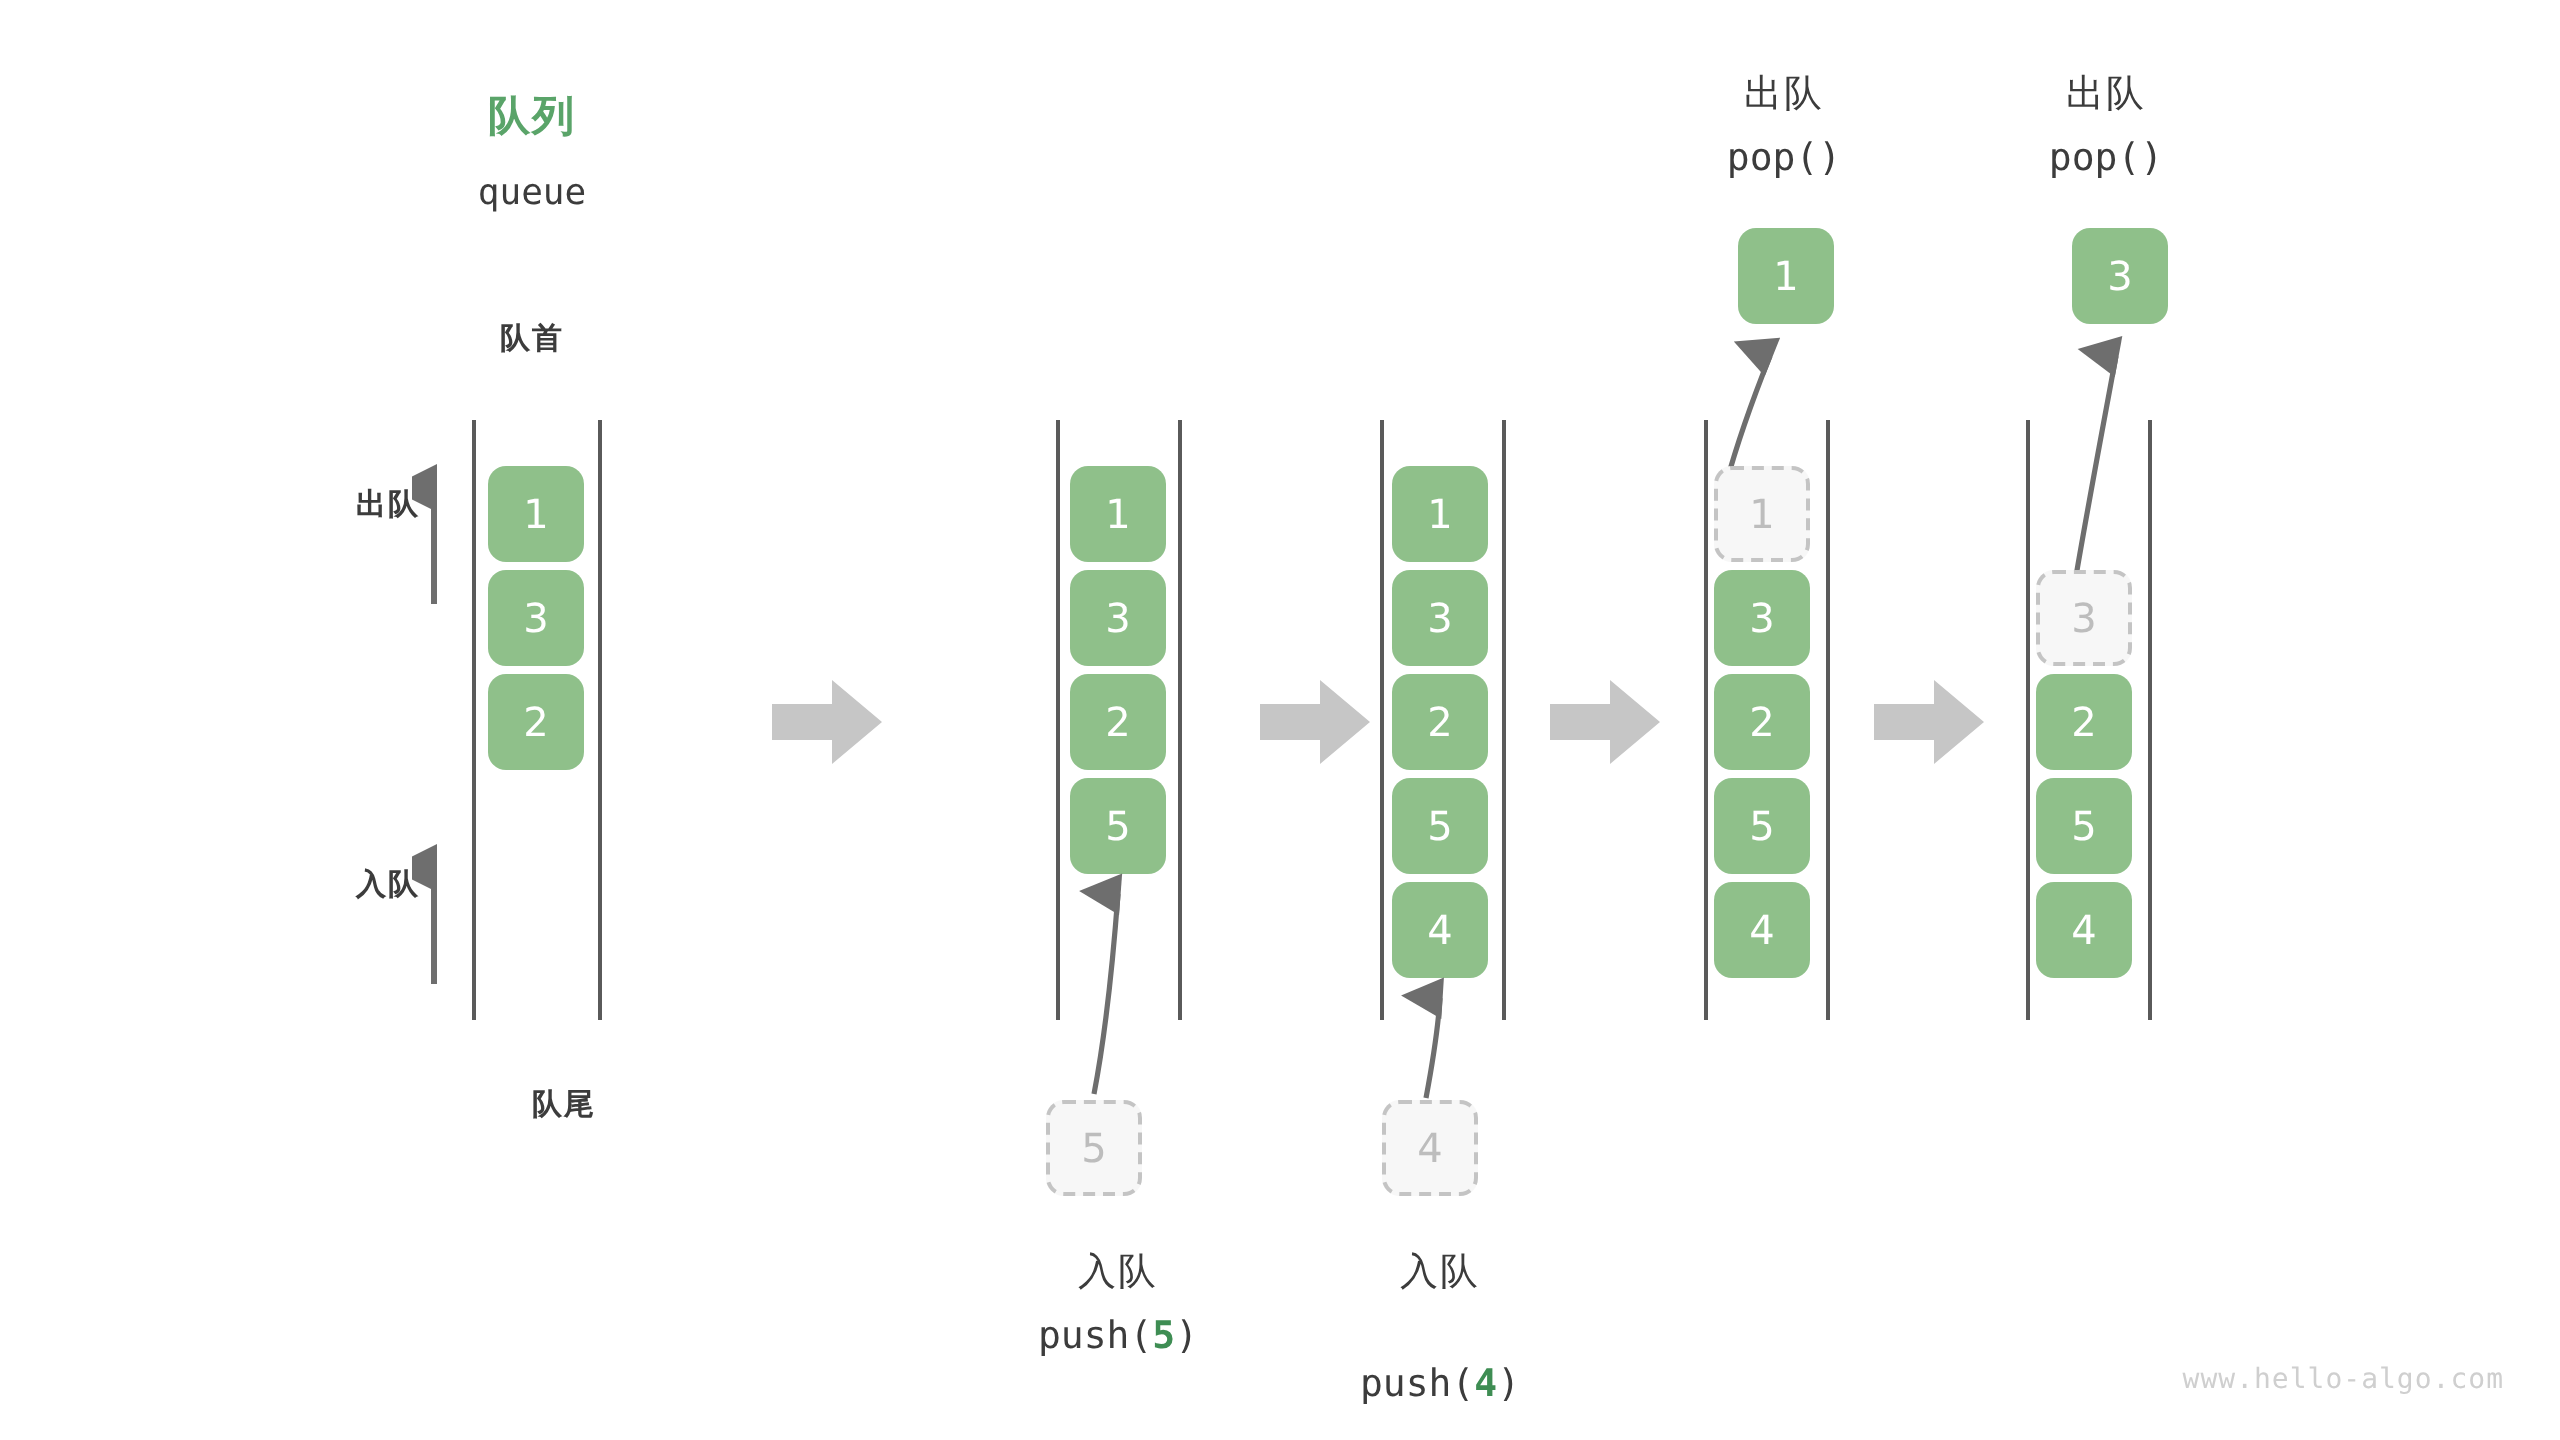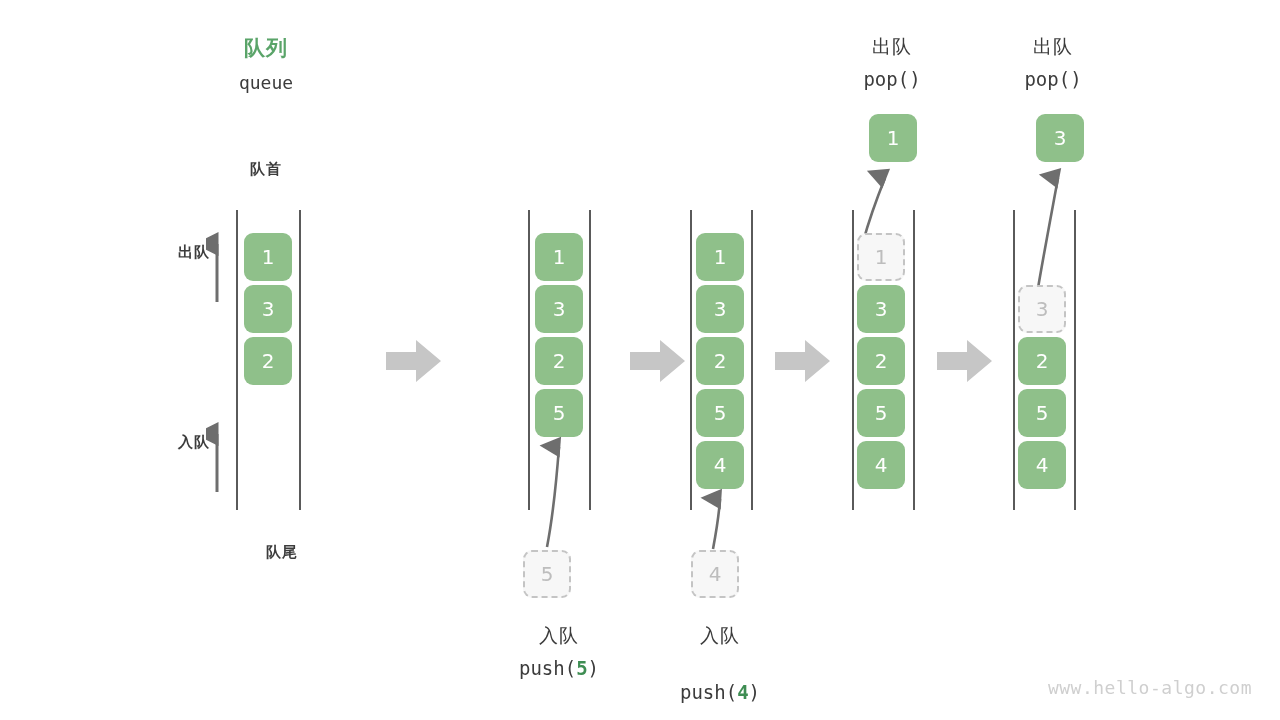--- a/index.html
+++ b/index.html
@@ -27,27 +27,29 @@
   .abs { position: absolute; }
 
   
   .title-cn {
     font-size: 21px;
     font-weight: bold;
     color: #5aa469;
     letter-spacing: 1px;
     text-align: center;
     white-space: nowrap;
+    margin-top: 10px;
   }
   .title-mono {
     font-family: "DejaVu Sans Mono", monospace;
     font-size: 18px;
     color: #3c3c3c;
     text-align: center;
     white-space: nowrap;
+    margin-top: 14px;
   }
   .label-bold {
     font-size: 15px;
     font-weight: bold;
     color: #3c3c3c;
     letter-spacing: 1px;
     text-align: center;
     white-space: nowrap;
   }
   .op-cn {
@@ -60,21 +62,21 @@
   .op-mono {
     font-family: "DejaVu Sans Mono", monospace;
     font-size: 19px;
     color: #3c3c3c;
     text-align: center;
     white-space: nowrap;
   }
   .op-mono .num { color: #3e8d53; font-weight: bold; }
   .watermark {
     font-family: "DejaVu Sans Mono", monospace;
-    font-size: 18px;
+    font-size: 14px;
     color: #cfcfcf;
     white-space: nowrap;
     letter-spacing: 0.5px;
   }
 
   
   .rail {
     position: absolute;
     width: 2px;
     background: #5a5a5a;

